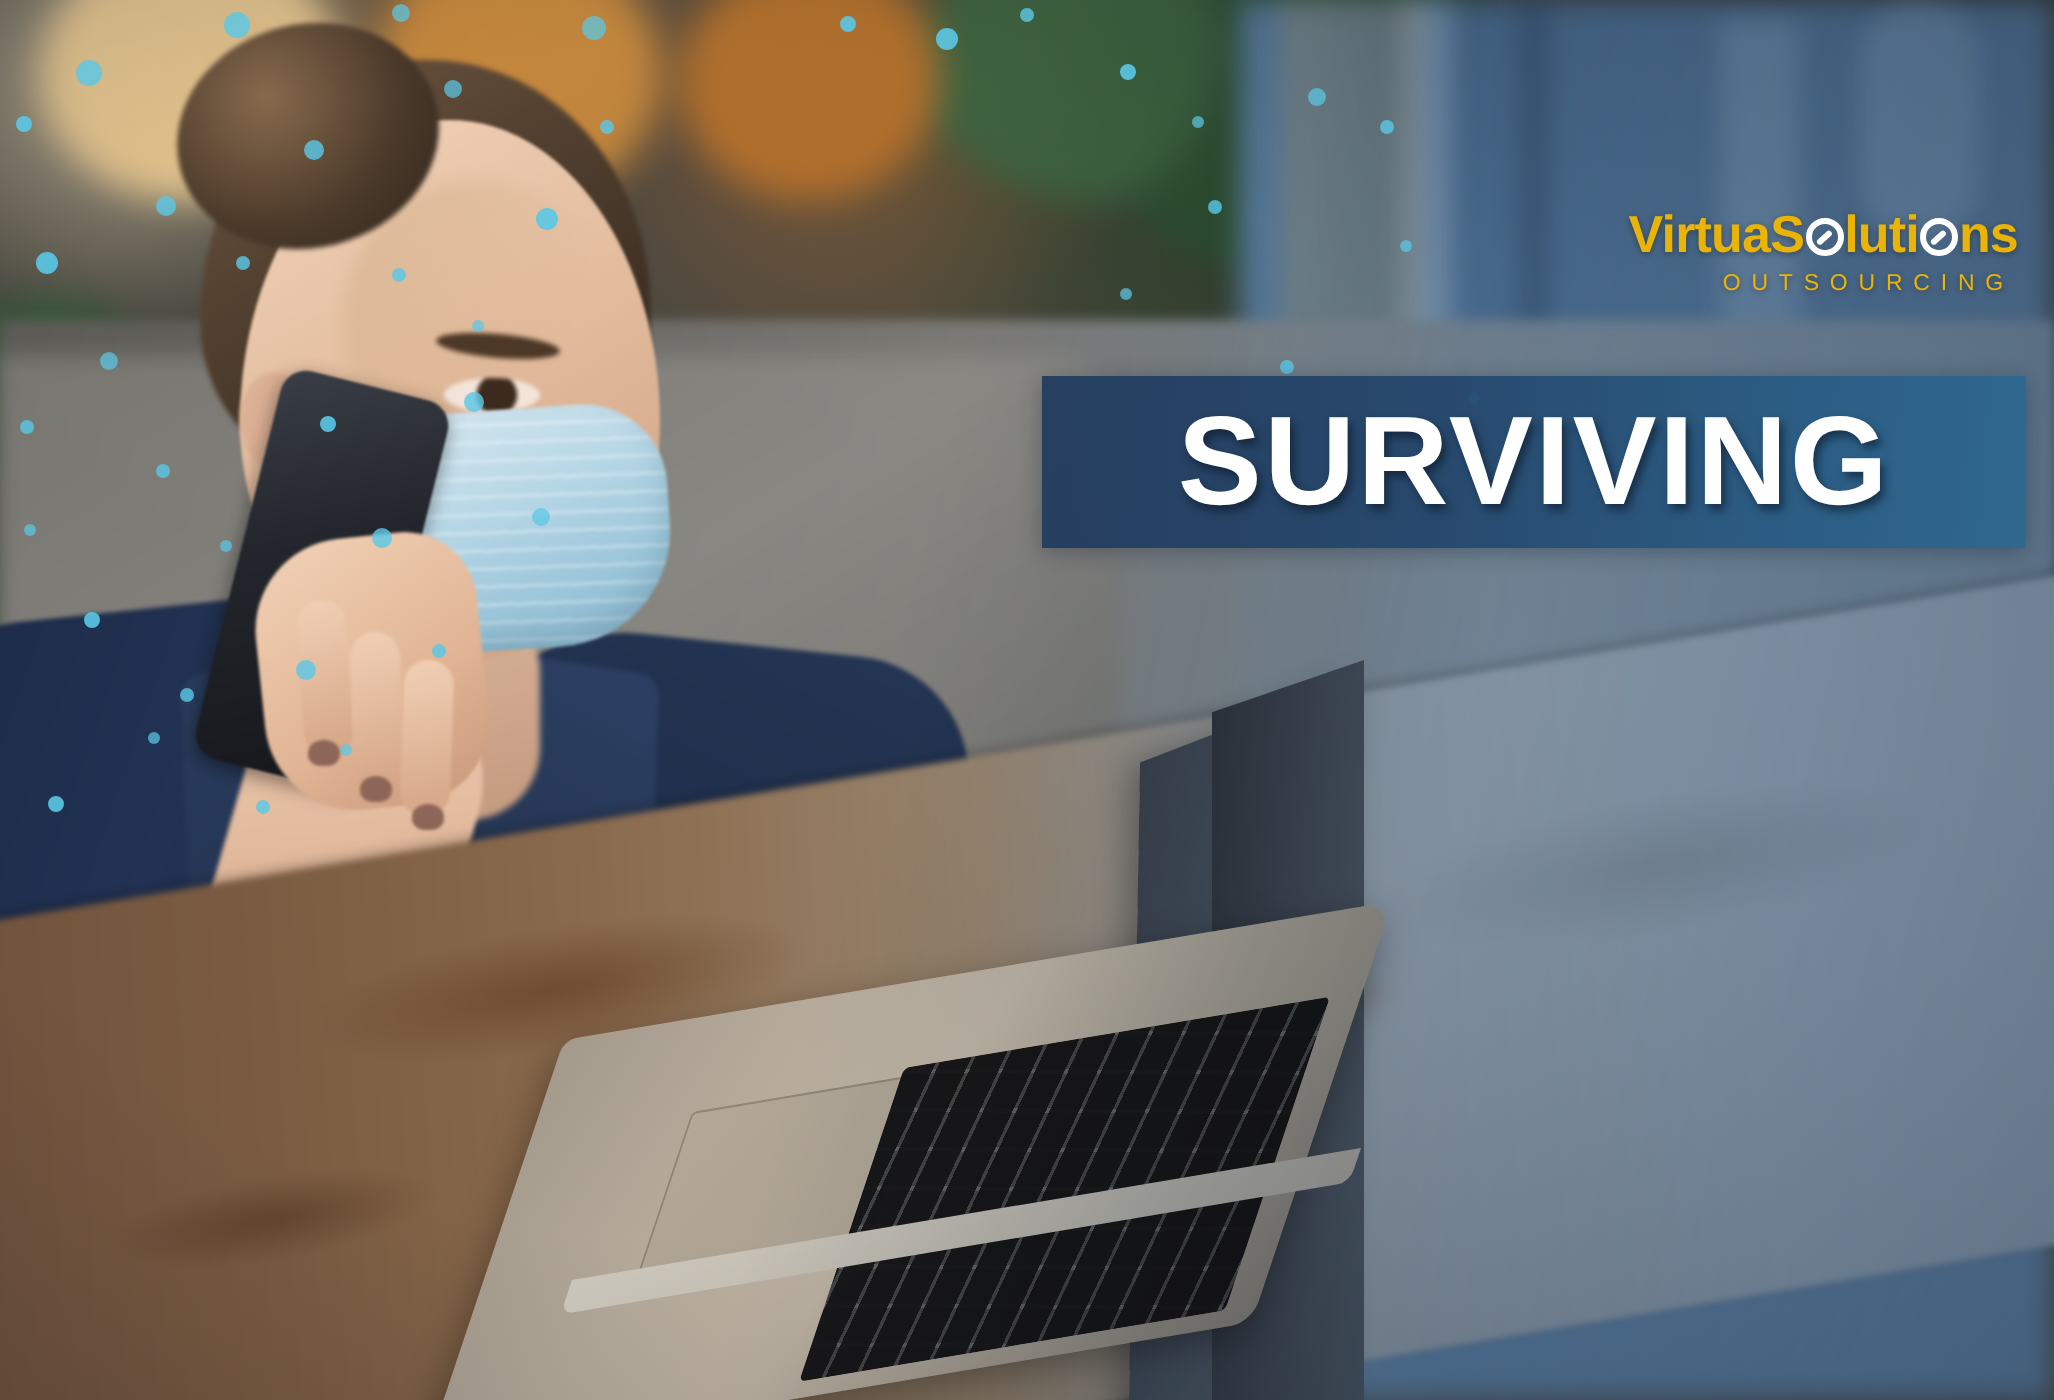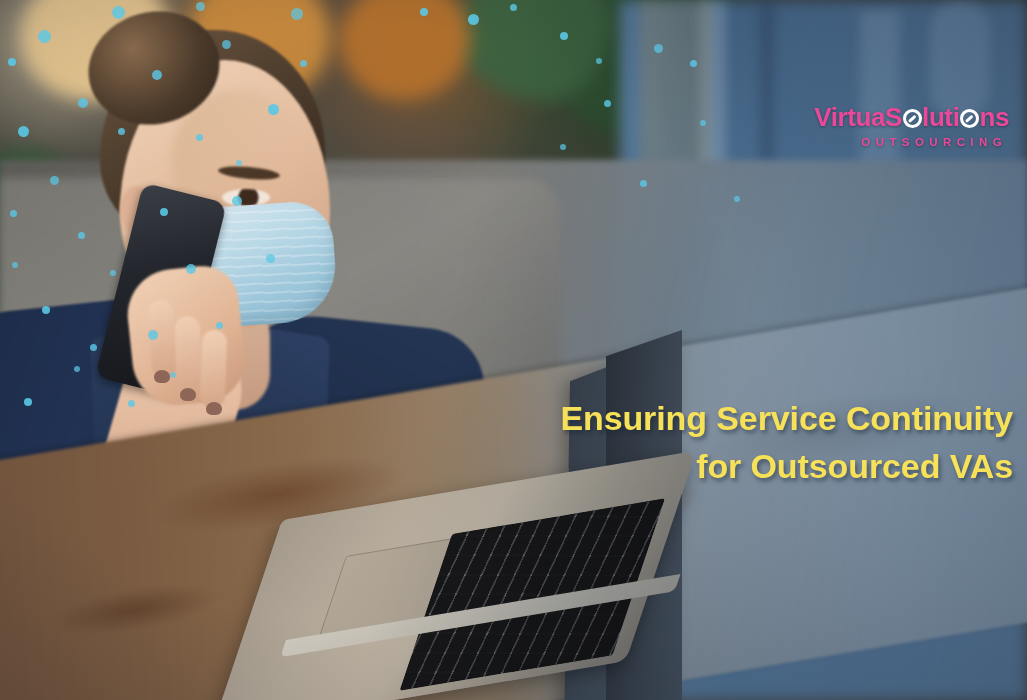--- a/index.html
+++ b/index.html
@@ -304,21 +304,21 @@
     background: radial-gradient(ellipse 820px 620px at 34% 46%, rgba(0,0,0,0) 48%, rgba(10,16,26,.30) 100%);
   }
 
   
   .dots { pointer-events: none; }
   .dot { position: absolute; border-radius: 50%; }
 
   
   .logo {
     position: absolute; right: 18px; top: 104px;
-    text-align: right; color: #ec4899;
+    text-align: right; color: #eab308;
     text-shadow: 0 1px 3px rgba(0,0,0,.35);
   }
   .logo-word {
     font-size: 26px; font-weight: 700; letter-spacing: -.4px;
     line-height: 1.05; white-space: nowrap;
   }
   .logo-o-gauge {
     display: inline-block; vertical-align: -2px;
     width: 19px; height: 19px; position: relative;
     margin: 0 .5px;
@@ -329,21 +329,21 @@
   }
   .logo-o-gauge::after {
     content: ""; position: absolute;
     left: 50%; top: 50%;
     width: 8.5px; height: 3px; background: #fff;
     border-radius: 2px;
     transform: translate(-50%,-50%) rotate(-42deg);
     transform-origin: 50% 50%;
   }
   .logo-sub {
-    font-size: 11.5px; font-weight: 700; letter-spacing: 5.4px;
+    font-size: 11.5px; font-weight: 400; letter-spacing: 5.4px;
     margin-top: 5px; margin-right: 2px; white-space: nowrap;
   }
 
   
   .band {
     position: absolute;
     display: flex; align-items: center; justify-content: center;
     background: linear-gradient(92deg, rgba(26,54,92,.88) 0%, rgba(28,64,104,.86) 40%, rgba(32,88,131,.82) 78%, rgba(36,101,146,.80) 100%);
     box-shadow: 0 2px 10px rgba(8,20,36,.30);
   }
@@ -494,19 +494,18 @@
       <span class="dot" style="left:10px;top:210px;width:7px;height:7px;background:#5AC8E6;opacity:0.81;"></span>
       <span class="dot" style="left:110px;top:270px;width:6px;height:6px;background:#5AC8E6;opacity:0.72;"></span>
       <span class="dot" style="left:170px;top:372px;width:6px;height:6px;background:#5AC8E6;opacity:0.72;"></span>
     </div>
 
   <div class="logo">
     <div class="logo-word"><span>Virtua</span><span>S</span><span class="logo-o-gauge"></span><span>luti</span><span class="logo-o-gauge"></span><span>ns</span></div>
     <div class="logo-sub">OUTSOURCING</div>
   </div>
 
-
-  <div class="subtitle">
-    <span class="ln">Ensuring Service Continuity</span>
-    <span class="ln">for Outsourced VAs</span>
+  <div class="band" id="band-surviving">
+    <span class="headline" id="hl-surviving">SURVIVING</span>
   </div>
 
+
 </div>
 
 </body></html>

